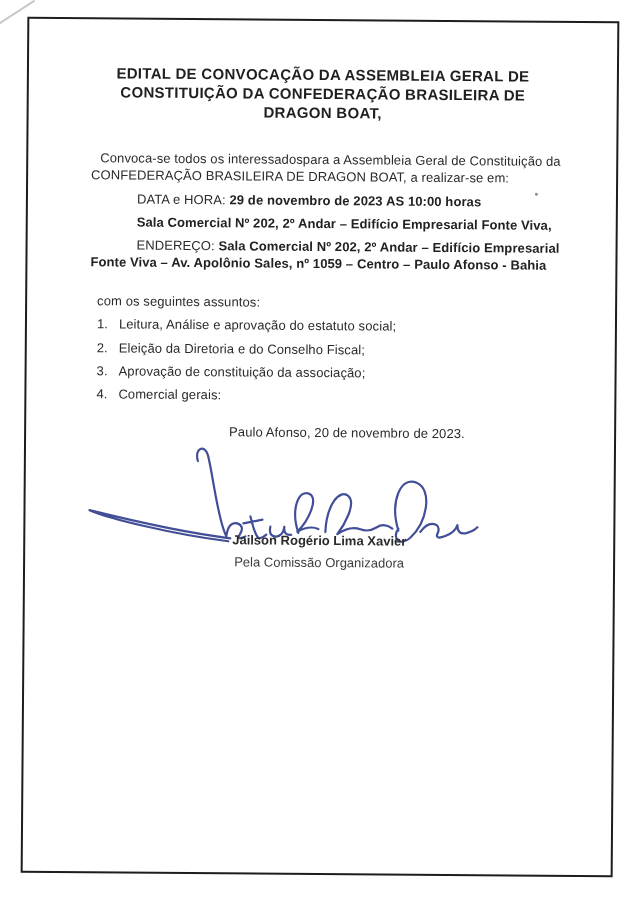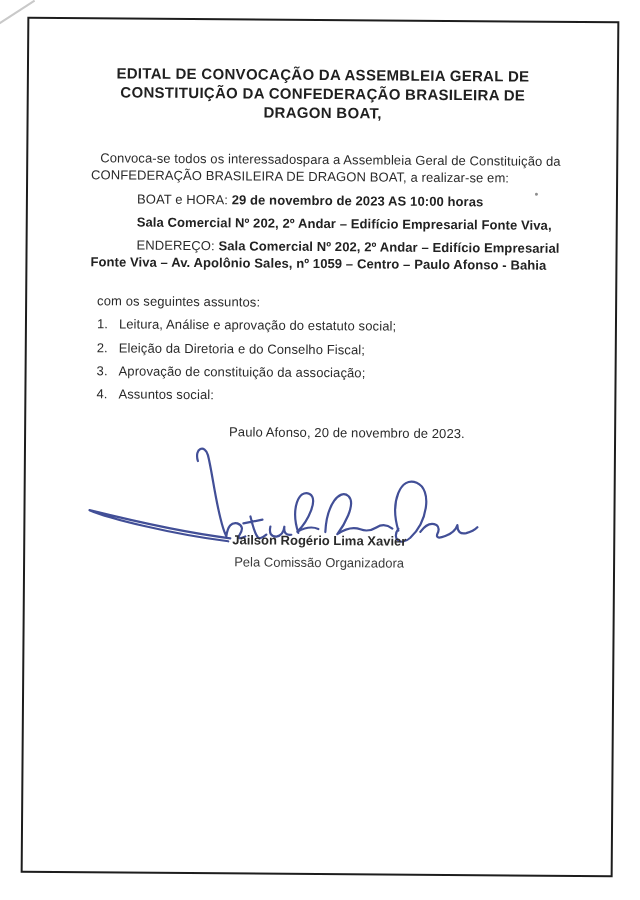--- a/index.html
+++ b/index.html
@@ -88,21 +88,21 @@
   <div class="title">
     <div>EDITAL DE CONVOCAÇÃO DA ASSEMBLEIA GERAL DE</div>
     <div>CONSTITUIÇÃO DA CONFEDERAÇÃO BRASILEIRA DE</div>
     <div>DRAGON BOAT,</div>
   </div>
 
   <div class="line" style="left:72px; top:130px;">Convoca-se todos os interessadospara a Assembleia Geral de Constituição da</div>
   <div class="line" style="left:63px; top:147px;">CONFEDERAÇÃO BRASILEIRA DE DRAGON BOAT, a realizar-se em:</div>
 
   <div class="line" style="left:109px; top:171px;">
-    <span>BOAT e HORA:</span>
+    <span>DATA e HORA:</span>
     <span class="bold">29 de novembro de 2023 AS 10:00 horas</span>
   </div>
 
   <div class="line bold" style="left:109px; top:194px;">Sala Comercial Nº 202, 2º Andar – Edifício Empresarial Fonte Viva,</div>
 
   <div class="line" style="left:109px; top:217px;">
     <span>ENDEREÇO:</span>
     <span class="bold">Sala Comercial Nº 202, 2º Andar – Edifício Empresarial</span>
   </div>
   <div class="line bold" style="left:63px; top:234px;">Fonte Viva – Av. Apolônio Sales, nº 1059 – Centro – Paulo Afonso - Bahia</div>
@@ -117,21 +117,21 @@
     <div class="line" style="top:320px;">
       <span class="list-num">2.</span>
       <span class="list-text">Eleição da Diretoria e do Conselho Fiscal;</span>
     </div>
     <div class="line" style="top:343px;">
       <span class="list-num">3.</span>
       <span class="list-text">Aprovação de constituição da associação;</span>
     </div>
     <div class="line" style="top:366px;">
       <span class="list-num">4.</span>
-      <span class="list-text">Assuntos social:</span>
+      <span class="list-text">Comercial gerais:</span>
     </div>
   </div>
 
   <div class="line" style="left:203px; top:403px;">Paulo Afonso, 20 de novembro de 2023.</div>
 
   <svg class="sig-svg" viewBox="0 0 400 115" aria-hidden="true">
     <path d="M150 98 C105 93 55 82 9 71 C28 79 90 94 148 101"></path>
     <path d="M117 21 C113 8 124 4 127 15 C131 30 134 55 140 78 C142 86 144 92 146 96
              M146 96 Q148 81 157 83 Q165 86 159 95 Q156 100 165 96
              M170 76 C172 84 174 92 177 96 Q179 100 186 94

